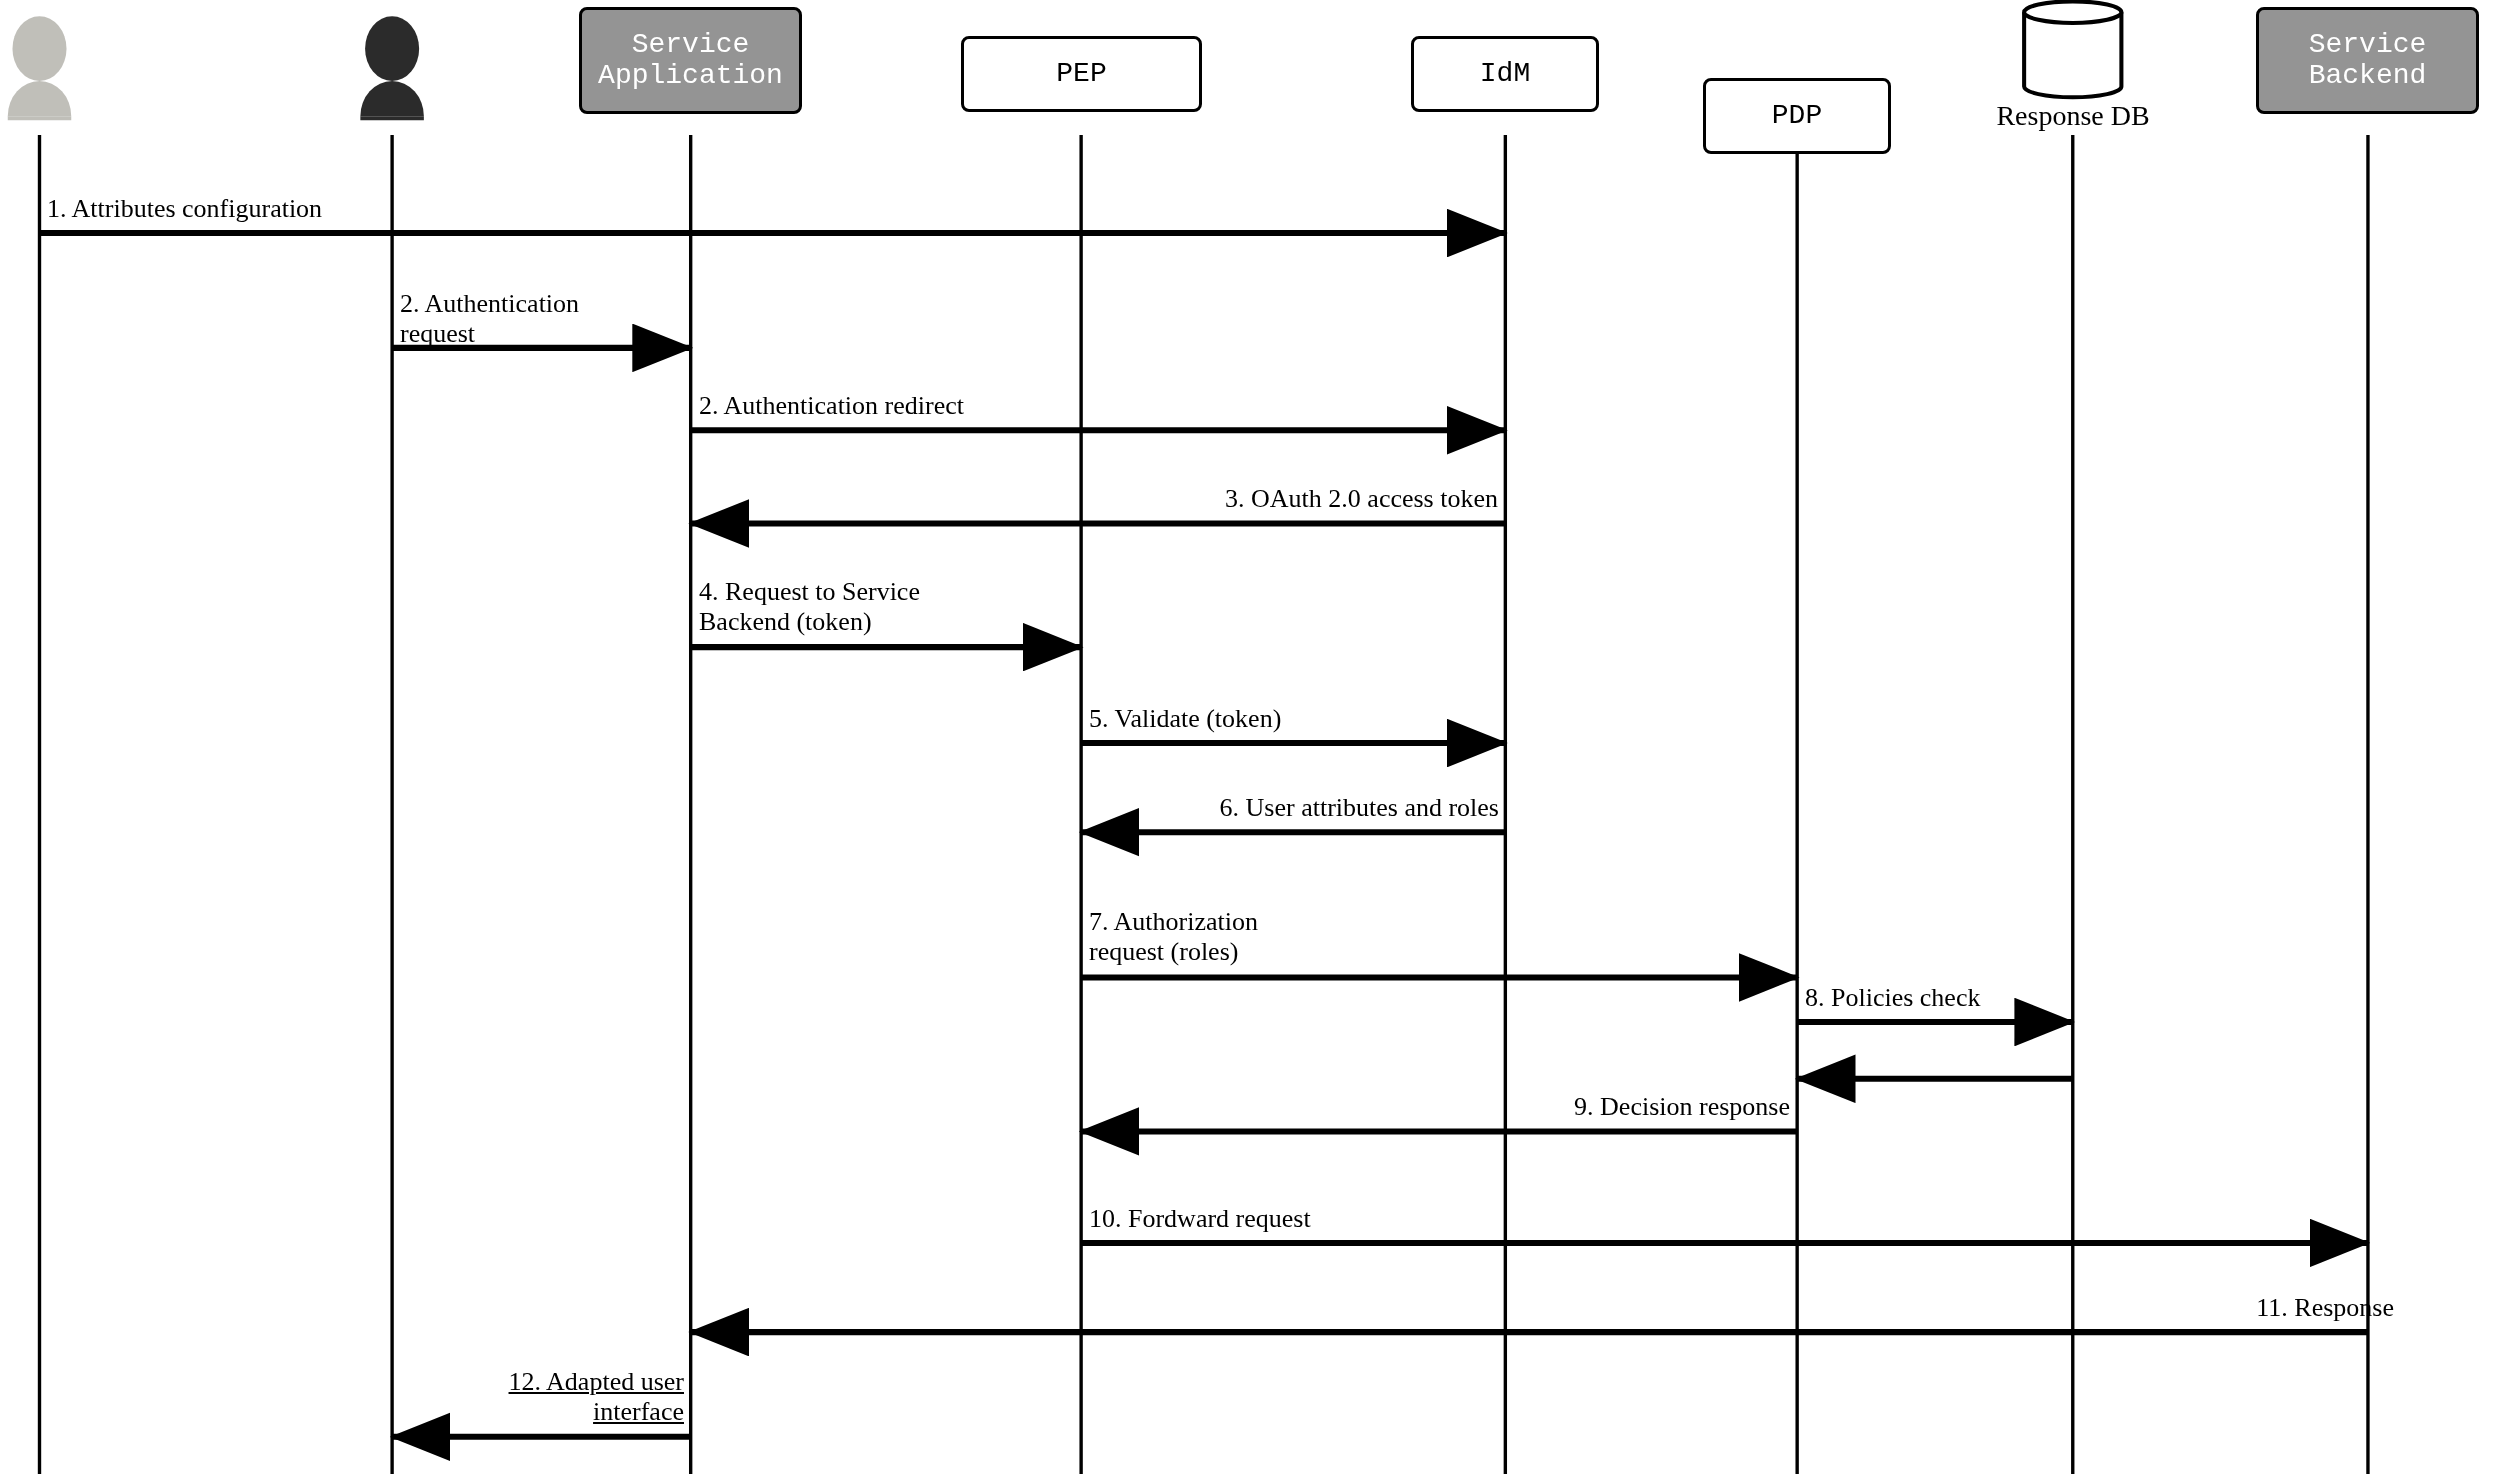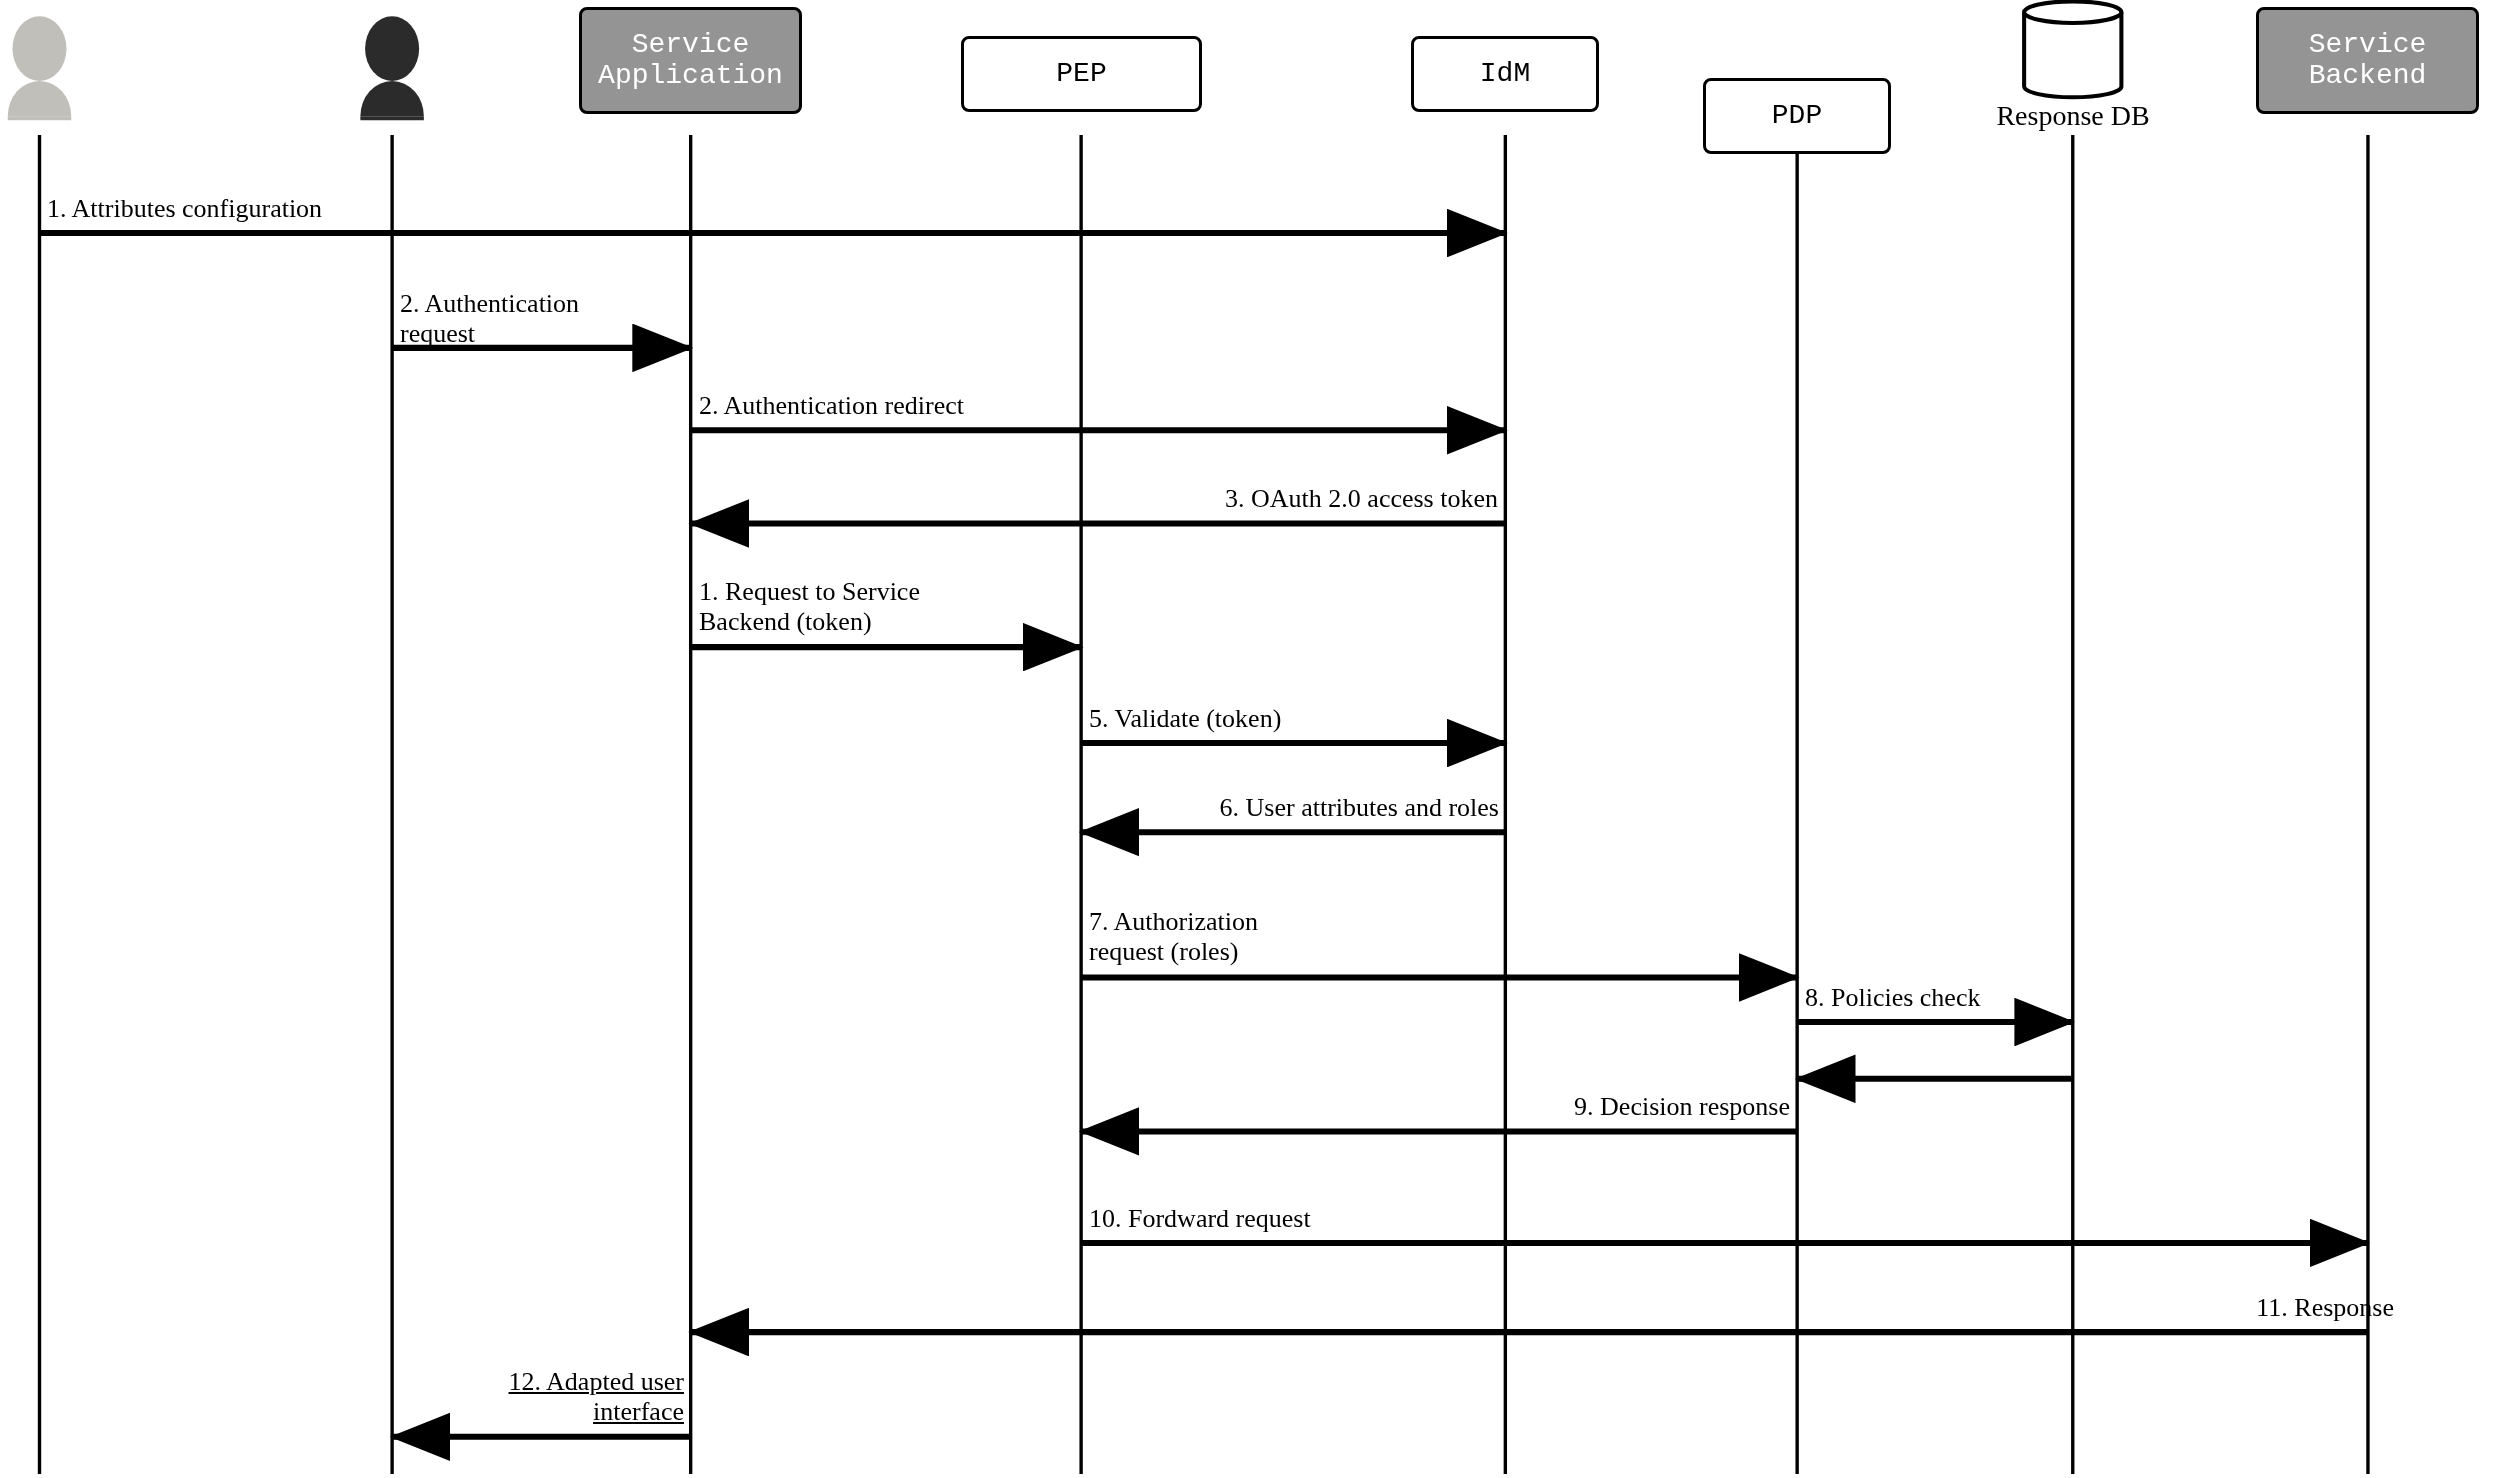--- a/index.html
+++ b/index.html
@@ -88,21 +88,21 @@
         <span style="white-space: pre-line;">Service
 Backend</span>
       </div>
     </div>
   <div id="labels">
       <div class="lbl l" style="top: 194px; left: 47px; width: 1458px;">1. Attributes configuration</div>
       <div class="lbl l" style="top: 278px; left: 400px; width: 291px; margin-top: 11px;">2. Authentication
 request</div>
       <div class="lbl l" style="top: 391px; left: 699px; width: 807px;">2. Authentication redirect</div>
       <div class="lbl r" style="top: 484px; left: 690px; width: 808px;">3. OAuth 2.0 access token</div>
-      <div class="lbl l" style="top: 577px; left: 699px; width: 382px;">1. Request to Service
+      <div class="lbl l" style="top: 577px; left: 699px; width: 382px;">4. Request to Service
 Backend (token)</div>
       <div class="lbl l" style="top: 704px; left: 1089px; width: 416px;">5. Validate (token)</div>
       <div class="lbl r" style="top: 793px; left: 1081px; width: 418px;">6. User attributes and roles</div>
       <div class="lbl l" style="top: 907px; left: 1089px; width: 708px;">7. Authorization
 request (roles)</div>
       <div class="lbl l" style="top: 983px; left: 1805px; width: 268px;">8. Policies check</div>
       <div class="lbl r" style="top: 1092px; left: 1081px; width: 709px;">9. Decision response</div>
       <div class="lbl l" style="top: 1204px; left: 1089px; width: 1279px;">10. Fordward request</div>
       <div class="lbl r" style="top: 1293px; left: 690px; width: 1671px; margin-left: 33px;">11. Response</div>
       <div class="lbl r" style="top: 1367px; left: 392px; width: 292px; text-decoration: underline;">12. Adapted user

